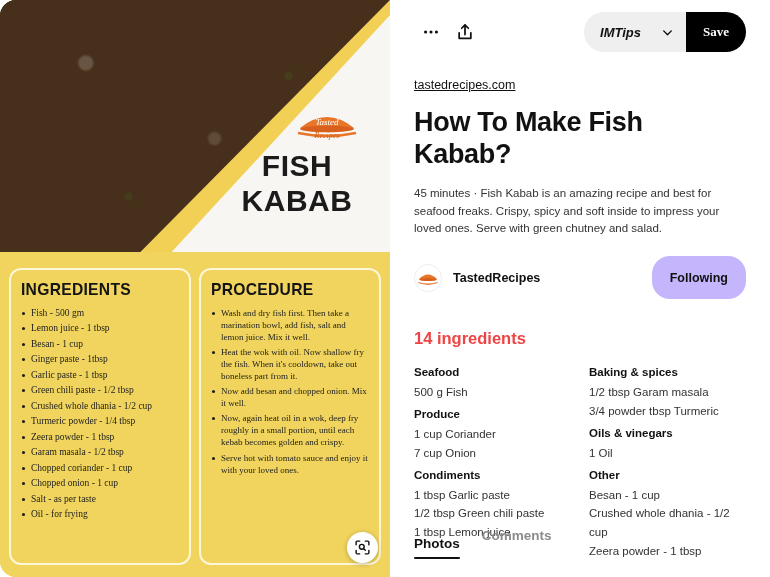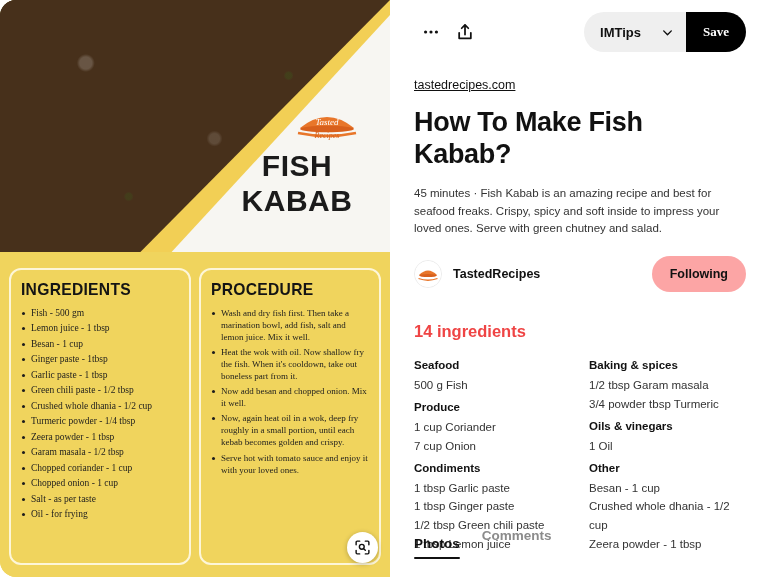--- a/index.html
+++ b/index.html
@@ -222,20 +222,21 @@
     padding: 0 12px 0 16px;
     background: #efefef;
     border: none;
     border-radius: 20px 0 0 20px;
     font-family: "Liberation Sans", sans-serif;
     font-size: 13px;
     font-weight: 600;
     color: #111111;
     cursor: pointer;
     white-space: nowrap;
+    font-style: italic;
   }
   .save-button {
     height: 40px;
     padding: 0 17px;
     background: #000000;
     border: none;
     border-radius: 0 20px 20px 0;
     color: #ffffff;
     font-family: Liberation Serif, serif;
     font-size: 13px;
@@ -287,25 +288,25 @@
     flex: 0 0 28px;
   }
   .author-name {
     margin-left: 11px;
     font-size: 12.5px;
     font-weight: 600;
     color: #111111;
   }
   .follow-button {
     margin-left: auto;
-    height: 36px;
+    height: 43px;
     padding: 0 18px;
     border: none;
     border-radius: 18px;
-    background: #fca5a5;
+    background: #c4b5fd;
     font-family: "Liberation Sans", sans-serif;
     font-size: 12.5px;
     font-weight: 600;
     color: #111111;
     cursor: pointer;
   }
 
   .ingredients-heading {
     margin-top: 30px;
     font-size: 16.5px;
@@ -498,21 +499,20 @@
             <div class="ing-item">500 g Fish</div>
           </div>
           <div class="ing-group">
             <div class="ing-group-title">Produce</div>
             <div class="ing-item">1 cup Coriander</div>
             <div class="ing-item">7 cup Onion</div>
           </div>
           <div class="ing-group">
             <div class="ing-group-title">Condiments</div>
             <div class="ing-item">1 tbsp Garlic paste</div>
-            <div class="ing-item">1 tbsp Ginger paste</div>
             <div class="ing-item">1/2 tbsp Green chili paste</div>
             <div class="ing-item">1 tbsp Lemon juice</div>
           </div>
         </div>
         <div class="ing-col">
           <div class="ing-group">
             <div class="ing-group-title">Baking &amp; spices</div>
             <div class="ing-item">1/2 tbsp Garam masala</div>
             <div class="ing-item">3/4 powder tbsp Turmeric</div>
           </div>

